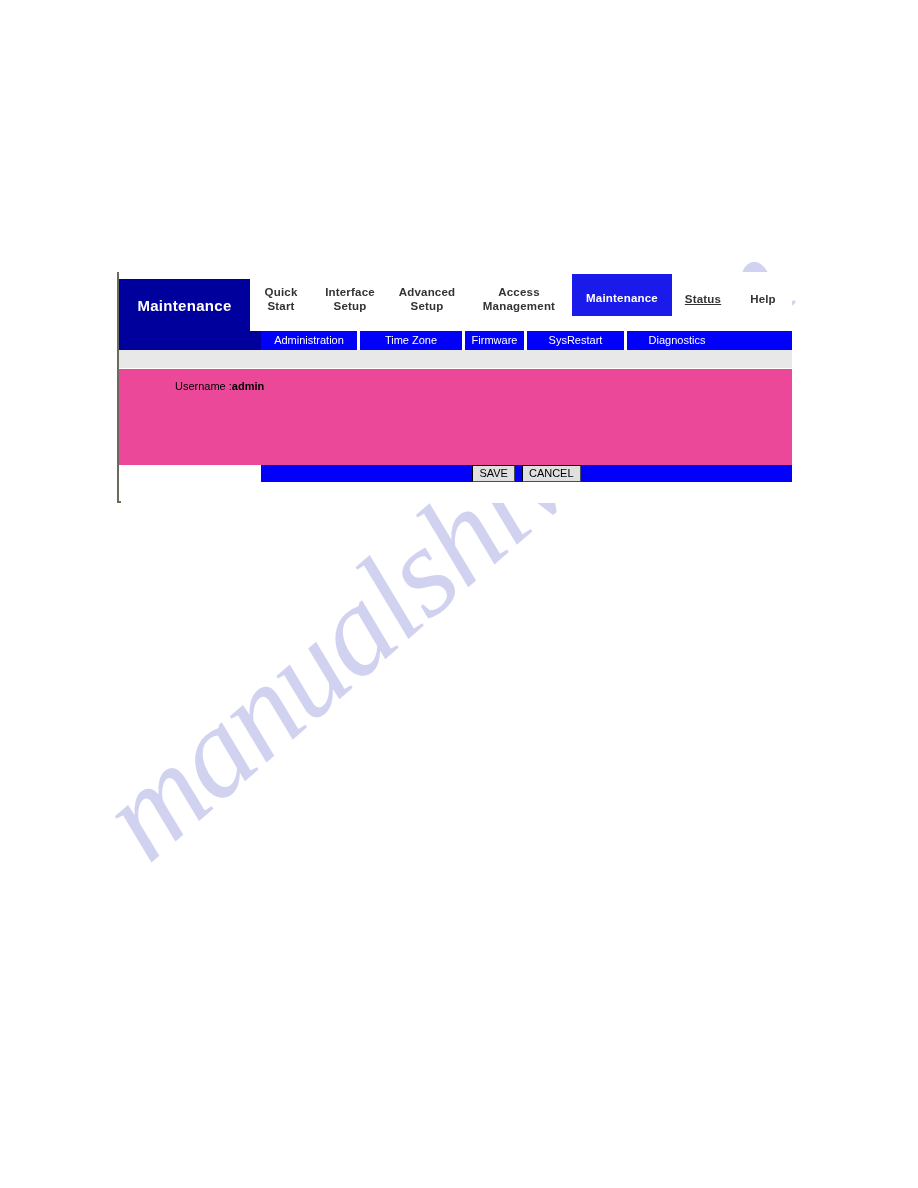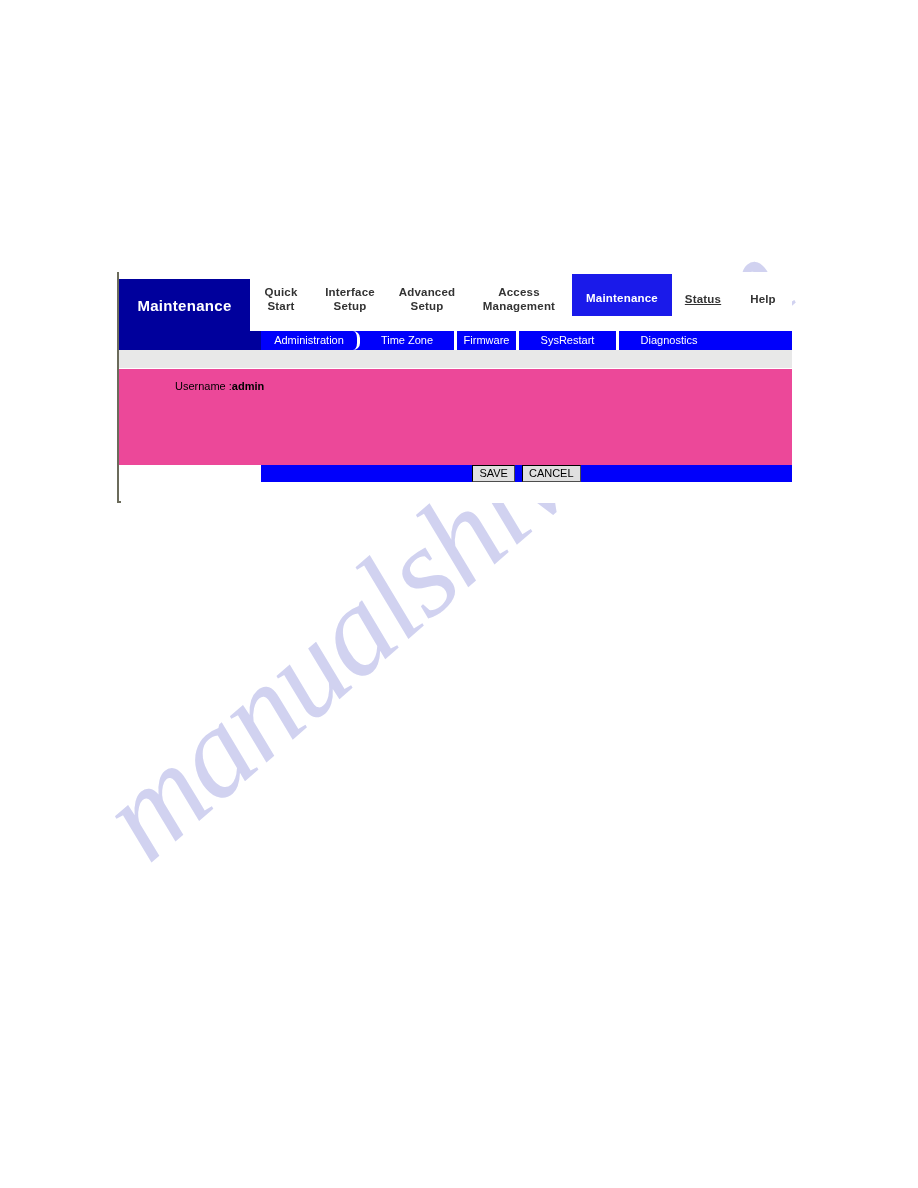--- a/index.html
+++ b/index.html
@@ -132,22 +132,22 @@
     color: #ffffff;
     font-size: 11px;
     text-align: center;
     line-height: 19px;
     height: 19px;
     border-right: 3px solid #ffffff;
     box-sizing: border-box;
     cursor: pointer;
     white-space: nowrap;
   }
-  .subtab.s-admin { width: 99px; border-radius: 7px; }
-  .subtab.s-tz    { width: 97px; }
+  .subtab.s-admin { width: 99px; }
+  .subtab.s-tz    { width: 105px; }
   .subtab.s-fw    { width: 62px; }
   .subtab.s-sr    { width: 100px; }
   .subtab.s-diag  { width: 100px; border-right: none; }
 
   
   .gray-strip {
     height: 18px;
     background: #e8e8e8;
     border-bottom: 1px solid #ffffff;
   }

